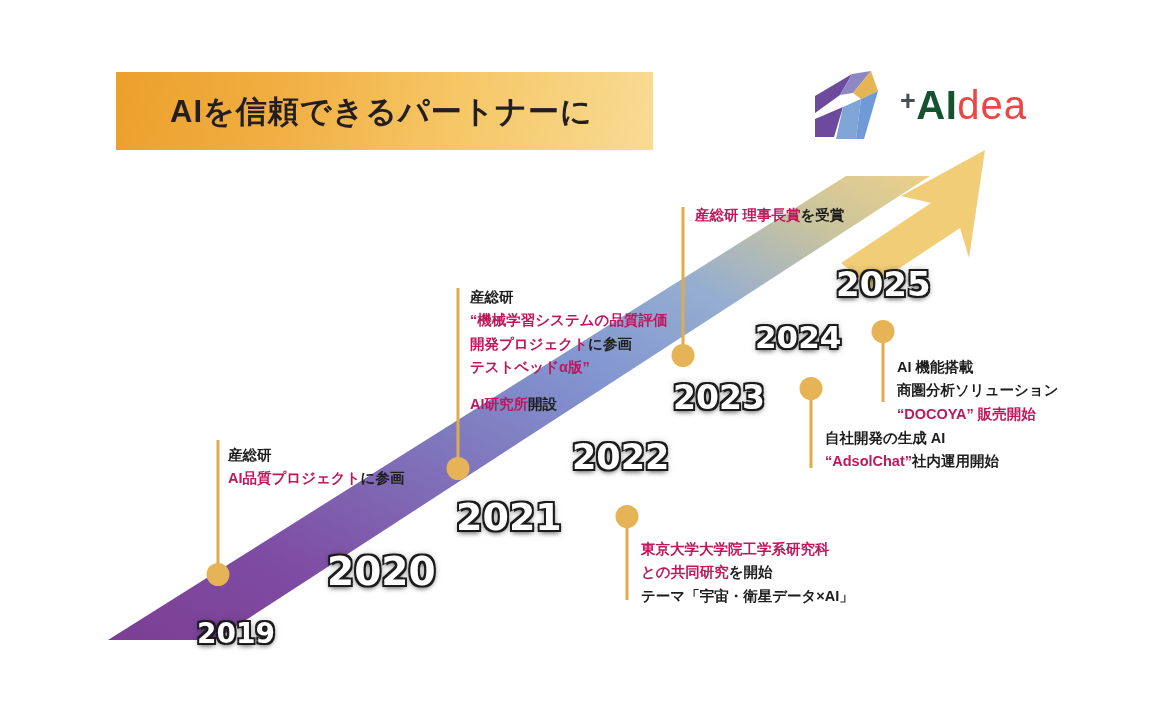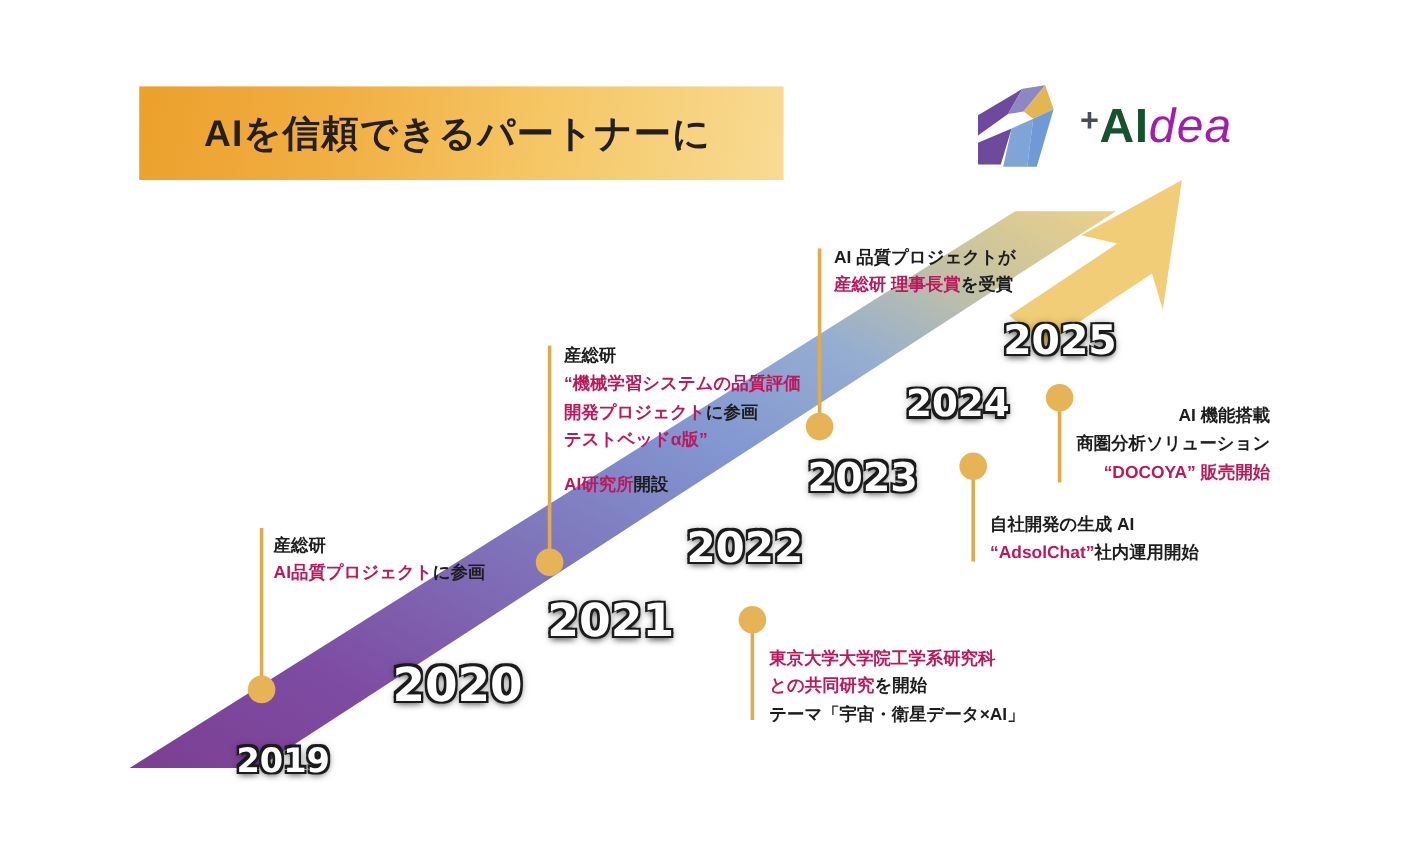--- a/index.html
+++ b/index.html
@@ -61,21 +61,21 @@
     letter-spacing: 0.5px;
     white-space: nowrap;
   }
   .wm-plus {
     font-size: 27px;
     font-weight: bold;
     color: #4a4f55;
     vertical-align: 9px;
   }
   .wm-ai { font-weight: bold; color: #14532d; }
-  .wm-dea { font-weight: normal; color: #a21caf; letter-spacing: 1px; font-style: italic; }
+  .wm-dea { font-weight: normal; color: #ef4444; letter-spacing: 1px; }
 
   
   #band-svg {
     position: absolute;
     left: 0;
     top: 0;
     width: 1170px;
     height: 720px;
     pointer-events: none;
   }
@@ -218,27 +218,26 @@
         <span class="line"><span class="hl">テストベッドα版”</span></span>
         <span class="gap"></span>
         <span class="line"><span class="hl">AI研究所</span><span>開設</span></span>
       </div>
       <div class="callout" style="left: 641px; top: 538px;">
         <span class="line"><span class="hl">東京大学大学院工学系研究科</span></span>
         <span class="line"><span class="hl">との共同研究</span><span>を開始</span></span>
         <span class="line"><span>テーマ「宇宙・衛星データ×AI」</span></span>
       </div>
       <div class="callout" style="left: 695px; top: 204px;">
-        <span class="line"><span>AI 品質プロジェクトが</span></span>
         <span class="line"><span class="hl">産総研 理事長賞</span><span>を受賞</span></span>
       </div>
       <div class="callout" style="left: 825px; top: 427px;">
         <span class="line"><span>自社開発の生成 AI</span></span>
         <span class="line"><span class="hl">“AdsolChat”</span><span>社内運用開始</span></span>
       </div>
-      <div class="callout" style="left: 897px; top: 336px; text-align: right;">
+      <div class="callout" style="left: 897px; top: 356px;">
         <span class="line"><span>AI 機能搭載</span></span>
         <span class="line"><span>商圏分析ソリューション</span></span>
         <span class="line"><span class="hl">“DOCOYA” 販売開始</span></span>
       </div>
     </div>
 
 </div>
 
 </body></html>

